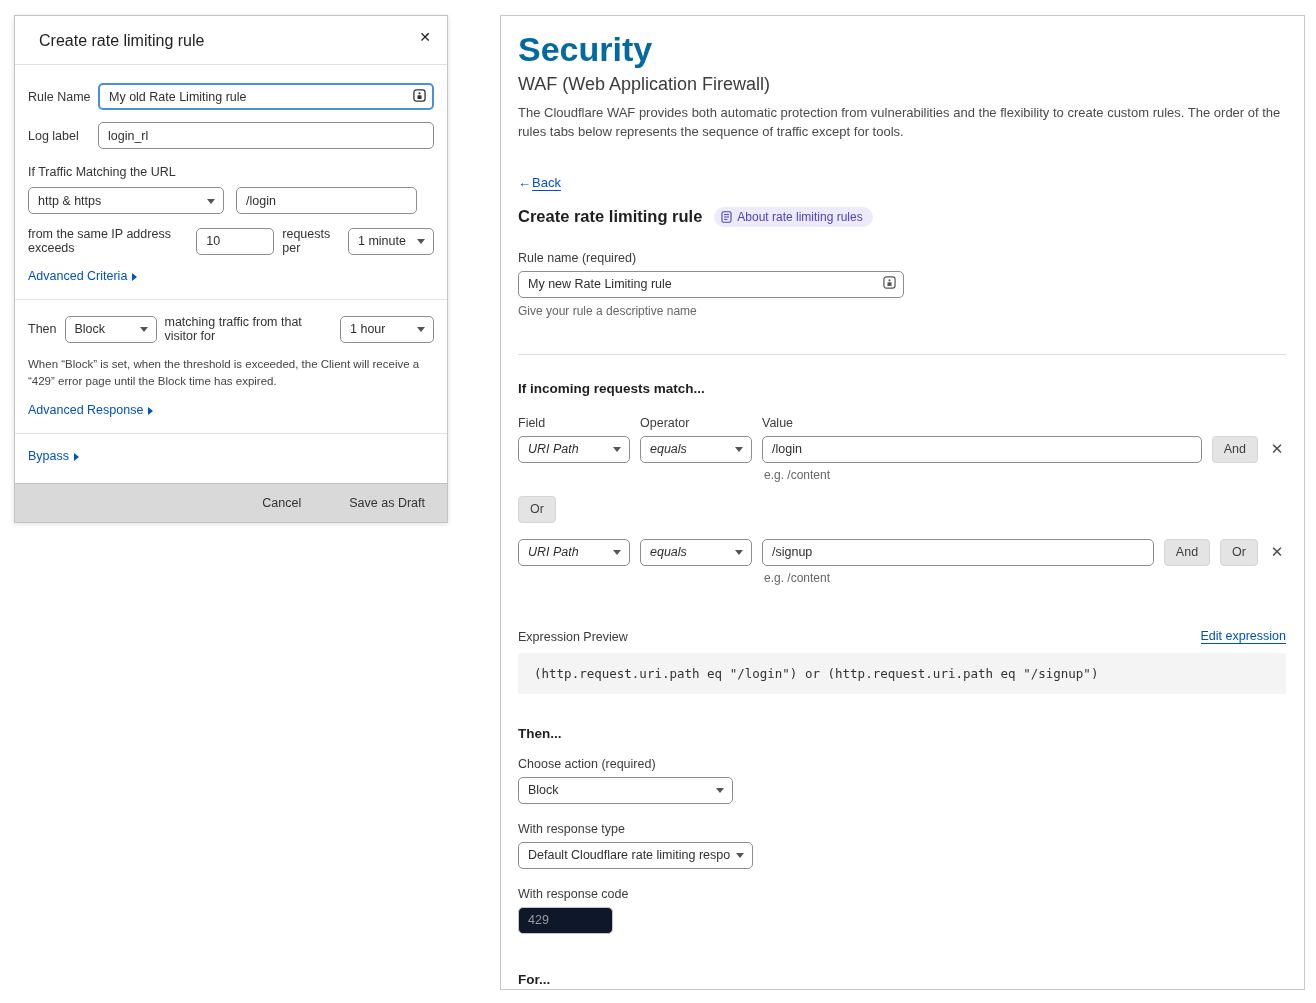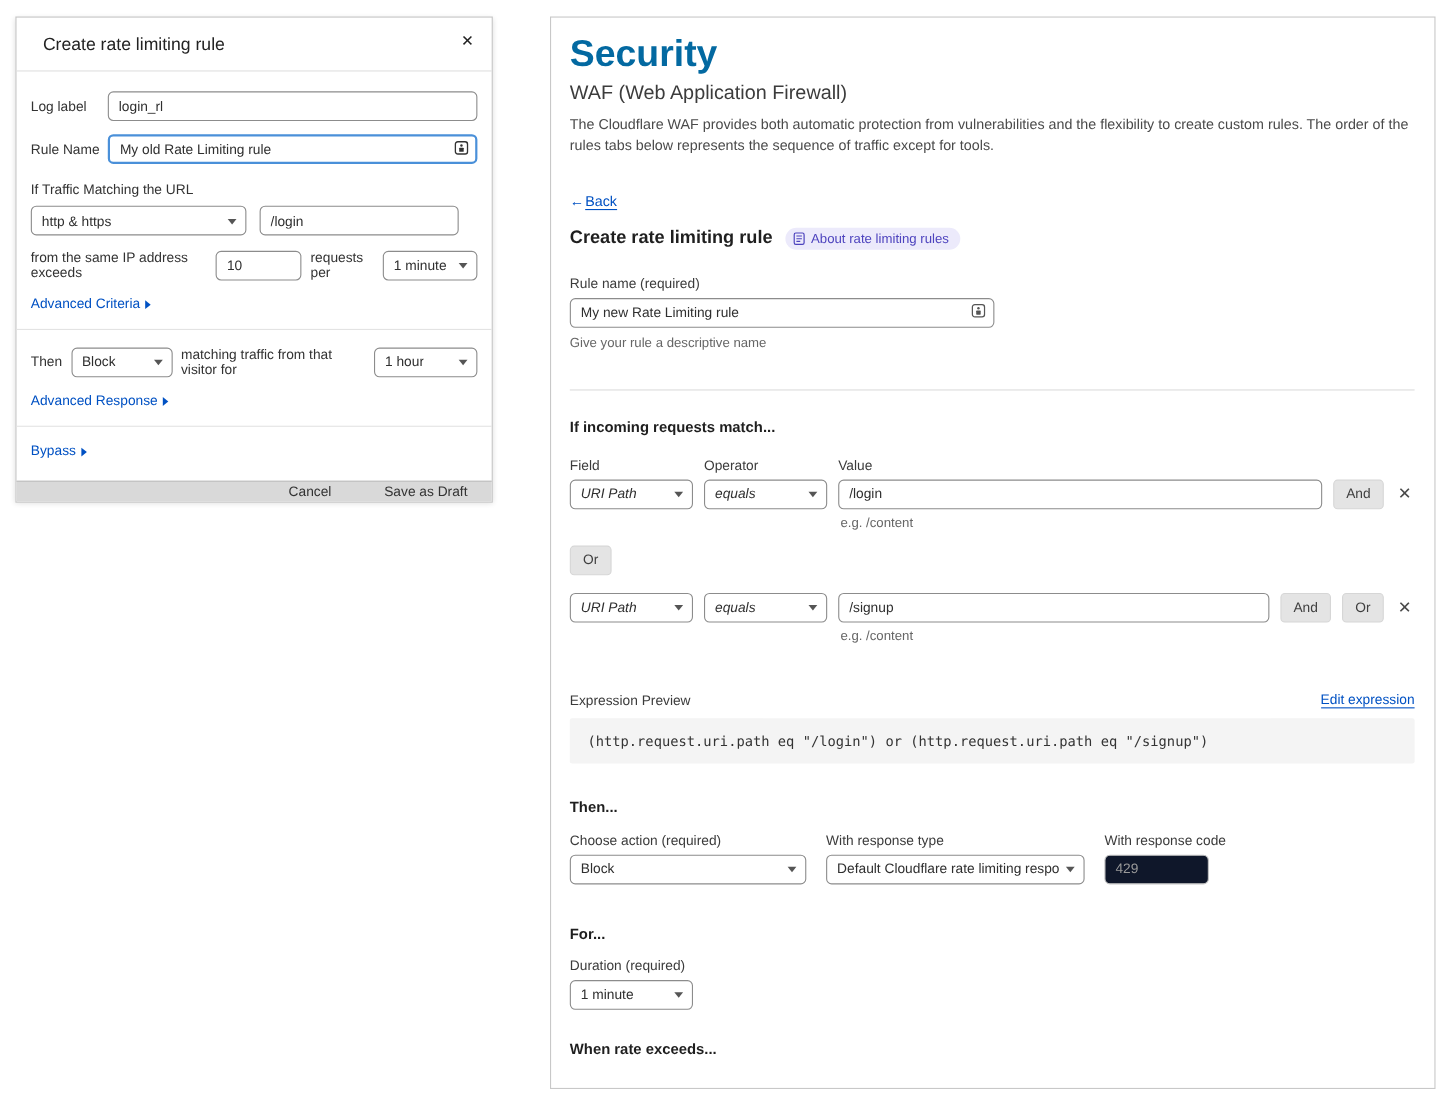--- a/index.html
+++ b/index.html
@@ -71,21 +71,21 @@
   .focus-input{border:2px solid var(--focus-blue);}
   .m-traffic-h{font-size:12.5px;color:#333;margin:16px 0 8px 0;}
   .m-pair{display:flex;gap:12px;margin-bottom:13px;}
   .m-inline{display:flex;align-items:center;gap:8px;margin-bottom:13px;font-size:12.5px;color:#333;flex-wrap:nowrap;}
   .m-link-row{margin:14px 0 16px 0;font-size:12.5px;}
   .m-hr{border:none;border-top:1px solid #e3e3e3;margin:0 -13px;}
   .m-note{font-size:11.5px;color:#444;line-height:1.45;margin:2px 0 14px 0;}
   .modal-footer{
     display:flex;justify-content:flex-end;align-items:center;gap:36px;
     background:var(--footer-gray);border-top:1px solid #bfbfbf;
-    padding:1px 16px;margin-top:16px;
+    padding:11px 16px;margin-top:16px;
   }
   .footer-btn{font-size:12.5px;color:#333;cursor:pointer;background:none;border:none;
     font-family:"Liberation Sans", sans-serif;}
   
   .panel{
     position:absolute;left:500px;top:15px;width:805px;height:975px;
     background:#fff;border:1px solid var(--border-gray);
     padding:14px 18px 20px 17px;overflow:hidden;
   }
   .pg-title{font-size:34px;font-weight:bold;color:#0369a1;line-height:1.15;}
@@ -119,21 +119,21 @@
   .row2{margin-top:10px;}
   .expr-head{display:flex;justify-content:space-between;align-items:flex-end;margin-top:44px;}
   .expr-label{font-size:12.5px;color:#3b3b3b;}
   .edit-expr{font-size:12.5px;border-bottom:1px solid var(--link-blue);}
   .code-box{
     background:var(--code-bg);border-radius:2px;margin-top:9px;
     padding:13px 16px;font-family:"DejaVu Sans Mono", monospace;
     font-size:12.5px;color:#333;white-space:nowrap;overflow:hidden;
   }
   .then-h{margin-top:32px;}
-  .then-grid{display:flex;gap:18px;margin-top:16px;}
+  .then-grid{display:flex;gap:18px;margin-top:16px;flex-direction:column;}
   .tg-col .fld{margin-bottom:6px;}
   .w215{width:215px;}
   .w235{width:235px;}
   .disabled-input{
     width:95px;background:#0f172a;border:1px solid #c4c4c4;color:#9a9a9a;
     cursor:default;
   }
   .for-h{margin-top:38px;}
   .sub-label{margin-top:14px;}
   .ctrl-row{margin-top:6px;display:flex;gap:10px;align-items:center;}
@@ -142,42 +142,42 @@
 </style>
 </head>
 <body>
 
 <div class="modal">
   <div class="modal-header">
     <span class="modal-title">Create rate limiting rule</span>
     <span class="modal-close"></span>
   </div>
   <div class="modal-body">
-
-    <div class="m-row">
-      <span class="m-label">Log label</span>
-      <span class="input-wrap grow">
-        <input class="txt-input" value="login_rl" style="">
-      </span>
-    </div>
 
     <div class="m-row">
       <span class="m-label">Rule Name</span>
       <span class="input-wrap grow">
         <input class="txt-input focus-input" value="My old Rate Limiting rule" style="">
         <span class="autofill">
           <svg width="13" height="13" viewBox="0 0 14 14">
               <rect x="1" y="1" width="12" height="12" rx="2.5" fill="none" stroke="#333" stroke-width="1.4"></rect>
               <circle cx="7" cy="4.6" r="1.2" fill="#333"></circle>
               <rect x="4.8" y="6.8" width="4.4" height="4" rx="0.6" fill="#333"></rect>
             </svg>
         </span>
       </span>
     </div>
 
+    <div class="m-row">
+      <span class="m-label">Log label</span>
+      <span class="input-wrap grow">
+        <input class="txt-input" value="login_rl" style="">
+      </span>
+    </div>
+
     <div class="m-traffic-h">If Traffic Matching the URL</div>
 
     <div class="m-pair">
       <div class="select" style="width:196px">
         <span class="sel-text">http &amp; https</span>
         <span class="caret"></span>
       </div>
       <span class="input-wrap grow">
         <input class="txt-input" value="/login" style="">
       </span>
@@ -205,20 +205,21 @@
         <span class="sel-text">Block</span>
         <span class="caret"></span>
       </div>
       <span>matching traffic from that visitor for</span>
       <div class="select" style="width:94px">
         <span class="sel-text">1 hour</span>
         <span class="caret"></span>
       </div>
     </div>
 
+    <p class="m-note">When “Block” is set, when the threshold is exceeded, the Client will receive a “429” error page until the Block time has expired.</p>
 
     <div class="m-link-row">
       <span class="link"><span>Advanced Response</span><span class="expander-arrow"></span></span>
     </div>
 
     <hr class="m-hr">
 
     <div class="m-link-row" style="margin:15px 0 20px 0">
       <span class="link"><span>Bypass</span><span class="expander-arrow"></span></span>
     </div>

